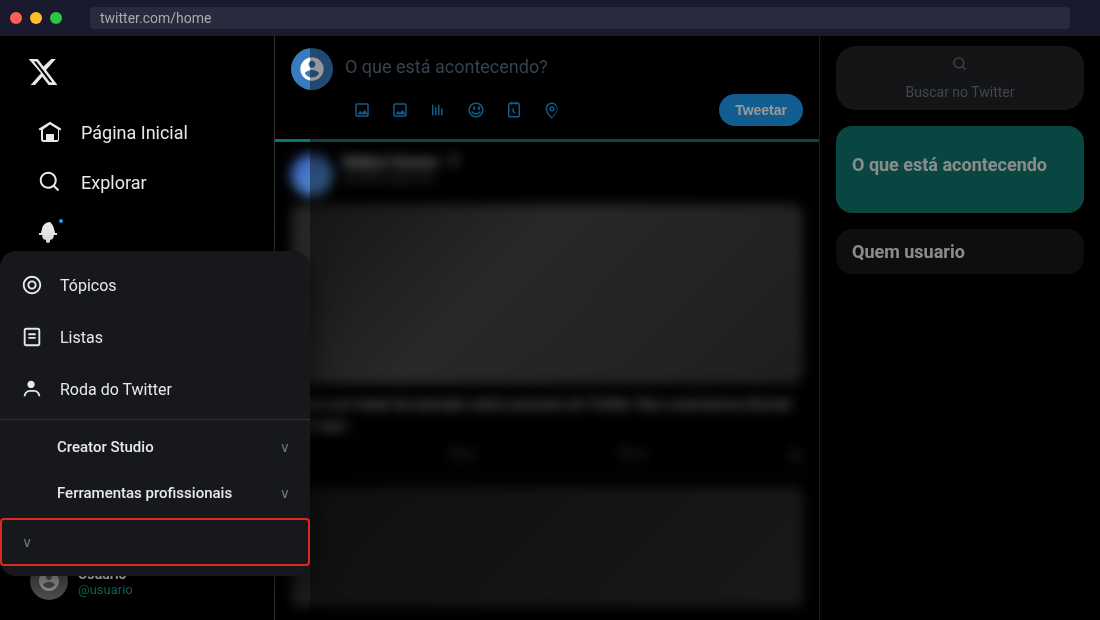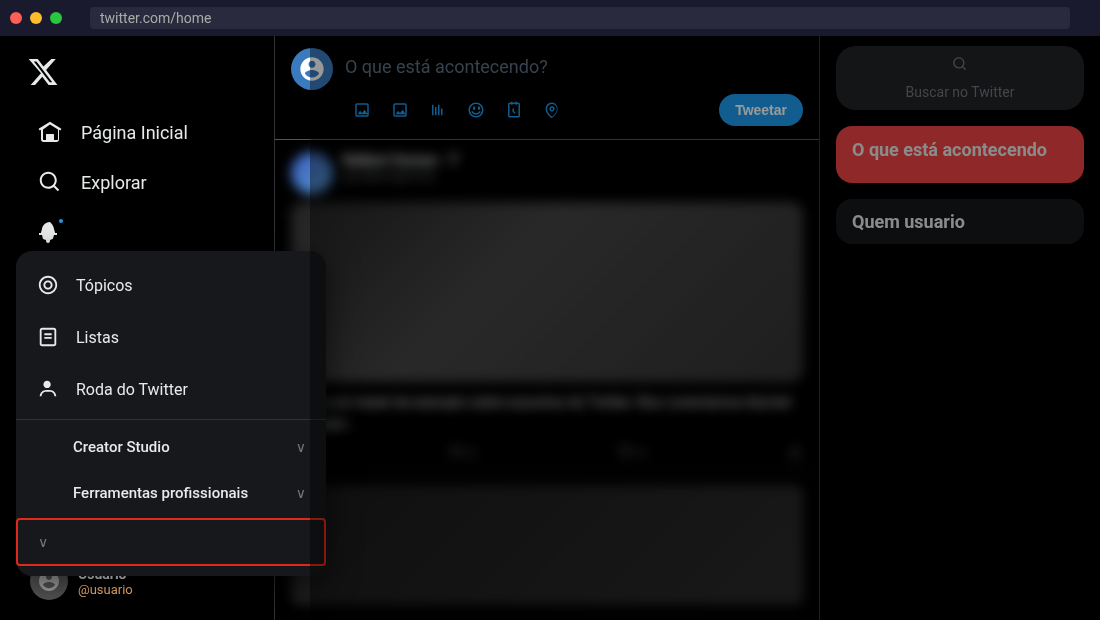--- a/index.html
+++ b/index.html
@@ -98,21 +98,21 @@
       font-size: 20px;
     }
     .nav-item .nav-label {
       font-size: 18px;
     }
 
     
     .dropdown-menu {
       position: absolute;
       top: 215px;
-      left: 16px;
+      left: 0;
       width: 310px;
       background: #16181c;
       border-radius: 16px;
       box-shadow: 0 8px 32px rgba(0,0,0,0.6);
       z-index: 50;
       padding: 8px 0 8px 0;
     }
 
     .dropdown-item {
       display: flex;
@@ -222,21 +222,21 @@
       font-size: 20px;
       color: #e7e9ea;
       cursor: pointer;
     }
 
     
     .tweet-compose {
       display: flex;
       padding: 12px 16px;
       gap: 12px;
-      border-bottom: 1px solid #0f766e;
+      border-bottom: 3px solid #0f766e;
     }
     .compose-avatar {
       width: 42px;
       height: 42px;
       border-radius: 50%;
       background: #3a7bbf;
       flex-shrink: 0;
       overflow: hidden;
       display: flex;
       align-items: center;
@@ -359,23 +359,23 @@
       display: flex;
       align-items: center;
       gap: 8px;
       margin-bottom: 16px;
       flex-direction: column;
     }
     .search-icon { color: #71767b; font-size: 15px; }
     .search-placeholder { color: #71767b; font-size: 14px; }
 
     .trending-section {
-      background: #ef4444;
+      background: #0f766e;
       border-radius: 16px;
-      padding: 13px 16px;
+      padding: 28px 16px;
       margin-bottom: 16px;
     }
     .trending-title {
       font-size: 18px;
       font-weight: 700;
       margin-bottom: 10px;
     }
 
     .who-follow-section {
       background: #16181c;
@@ -497,21 +497,21 @@
 
     <div class="sidebar-bottom" style="position:absolute; bottom: 0; left: 0; right: 0;">
       <div class="user-info">
         <div class="user-avatar">
           <svg width="24" height="24" viewBox="0 0 24 24" fill="#aaa">
               <path d="M12 2C6.48 2 2 6.48 2 12s4.48 10 10 10 10-4.48 10-10S17.52 2 12 2zm0 3c1.66 0 3 1.34 3 3s-1.34 3-3 3-3-1.34-3-3 1.34-3 3-3zm0 14.2c-2.5 0-4.71-1.28-6-3.22.03-1.99 4-3.08 6-3.08 1.99 0 5.97 1.09 6 3.08-1.29 1.94-3.5 3.22-6 3.22z"></path>
             </svg>
         </div>
         <div>
           <div style="font-weight:700; font-size:14px;">Usuário</div>
-          <div style="color:#fdba74; font-size:13px;">@usuario</div>
+          <div style="color:#0f766e; font-size:13px;">@usuario</div>
         </div>
       </div>
     </div>
   </div>
 
   <div class="overlay-backdrop" style="left:310px;"></div>
 
   <div class="main-content">
 
 

